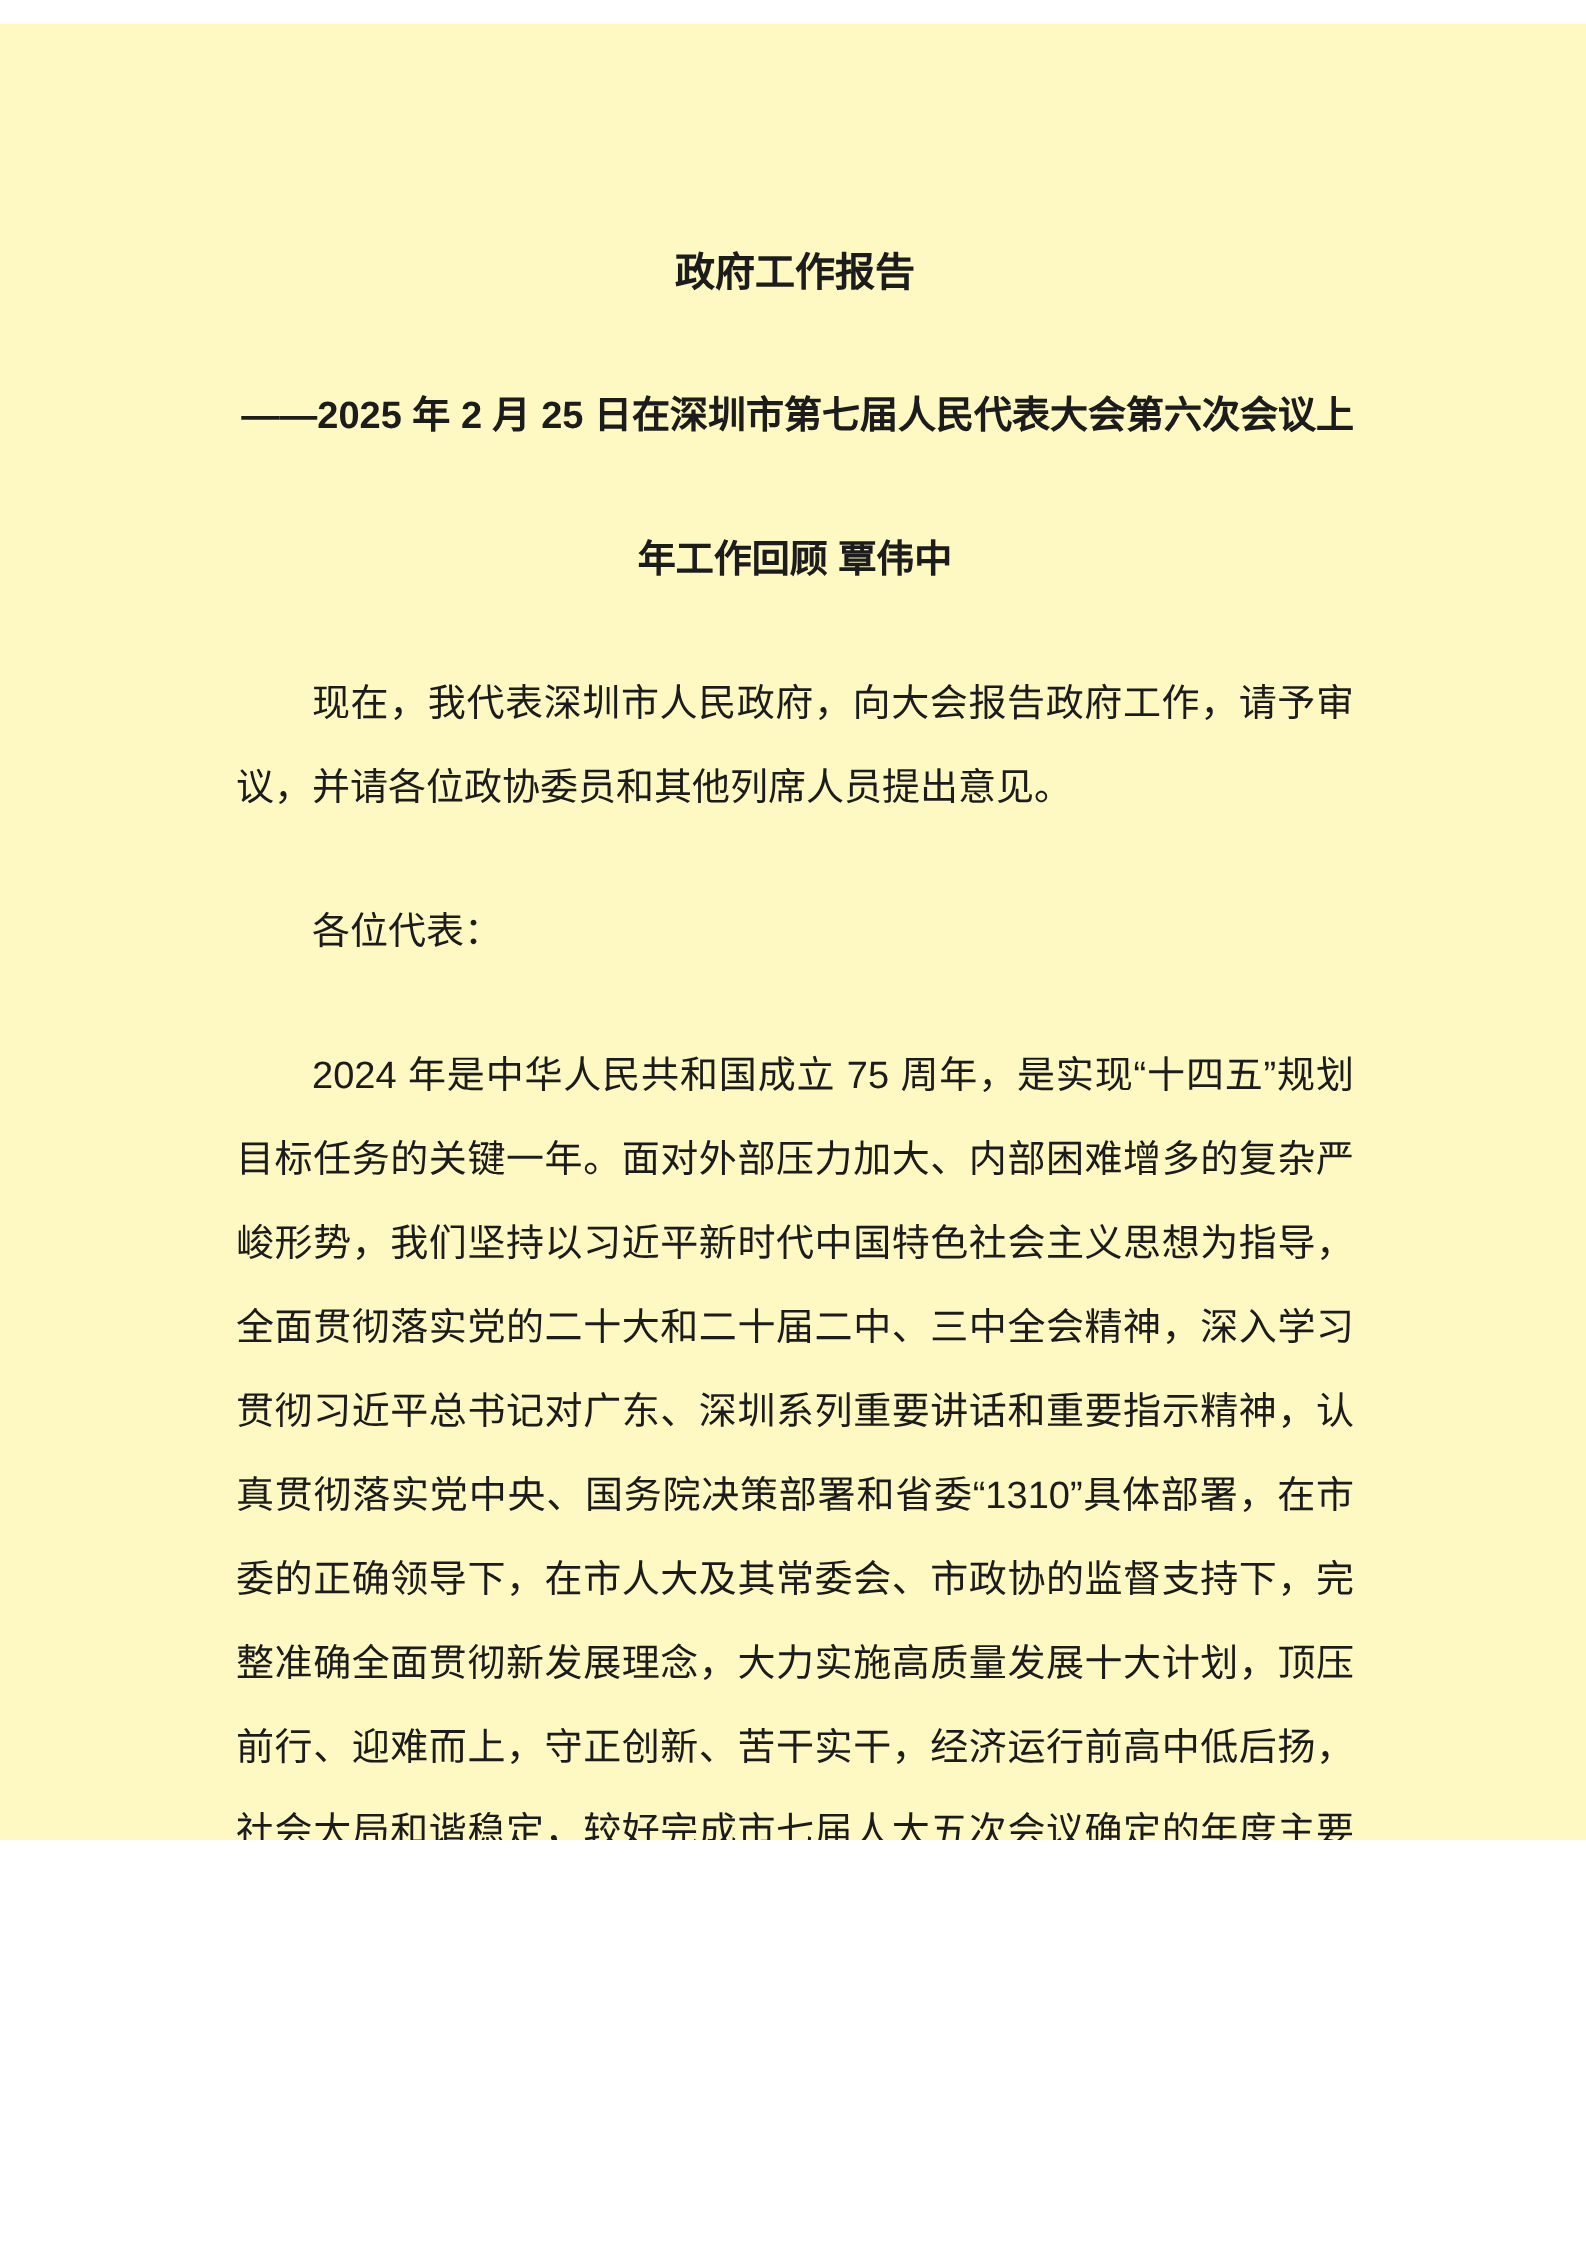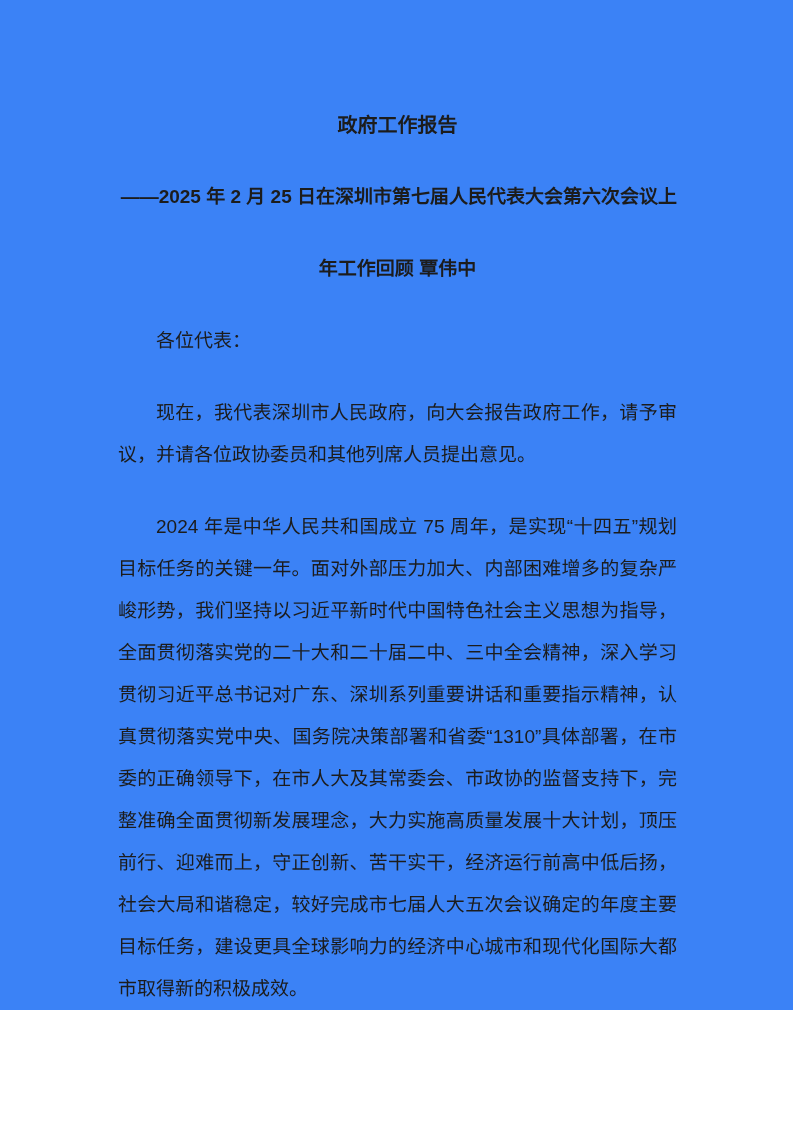--- a/index.html
+++ b/index.html
@@ -3,23 +3,23 @@
 <meta charset="utf-8">
 <style>
   html, body {
     margin: 0;
     padding: 0;
     background: #ffffff;
   }
   .page {
     position: relative;
     width: 793px;
-    height: 1010px;
-    margin: 0 auto;
-    background: #3b82f6;
+    height: 908px;
+    margin: 12px auto;
+    background: #fef9c3;
     box-sizing: border-box;
     padding: 104px 116px 0 118px;
     color: #1c1c1c;
     font-family: "Liberation Sans", "DejaVu Sans", sans-serif;
     font-size: 19px;
     line-height: 42px;
     overflow: hidden;
   }
   .doc-title {
     margin: 0 0 30px 0;
@@ -54,19 +54,19 @@
 </head>
 <body>
 
 <div class="page">
   <h1 class="doc-title">政府工作报告</h1>
 
   <p class="doc-subtitle">——2025 年 2 月 25 日在深圳市第七届人民代表大会第六次会议上</p>
 
   <p class="doc-author">年工作回顾 覃伟中</p>
 
+  <p class="para">现在，我代表深圳市人民政府，向大会报告政府工作，请予审议，并请各位政协委员和其他列席人员提出意见。</p>
+
   <p class="para salutation">各位代表：</p>
-
-  <p class="para">现在，我代表深圳市人民政府，向大会报告政府工作，请予审议，并请各位政协委员和其他列席人员提出意见。</p>
 
 
   <p class="para">2024 年是中华人民共和国成立 75 周年，是实现“十四五”规划目标任务的关键一年。面对外部压力加大、内部困难增多的复杂严峻形势，我们坚持以习近平新时代中国特色社会主义思想为指导，全面贯彻落实党的二十大和二十届二中、三中全会精神，深入学习贯彻习近平总书记对广东、深圳系列重要讲话和重要指示精神，认真贯彻落实党中央、国务院决策部署和省委“1310”具体部署，在市委的正确领导下，在市人大及其常委会、市政协的监督支持下，完整准确全面贯彻新发展理念，大力实施高质量发展十大计划，顶压前行、迎难而上，守正创新、苦干实干，经济运行前高中低后扬，社会大局和谐稳定，较好完成市七届人大五次会议确定的年度主要目标任务，建设更具全球影响力的经济中心城市和现代化国际大都市取得新的积极成效。</p>
 </div>
 
 </body></html>

